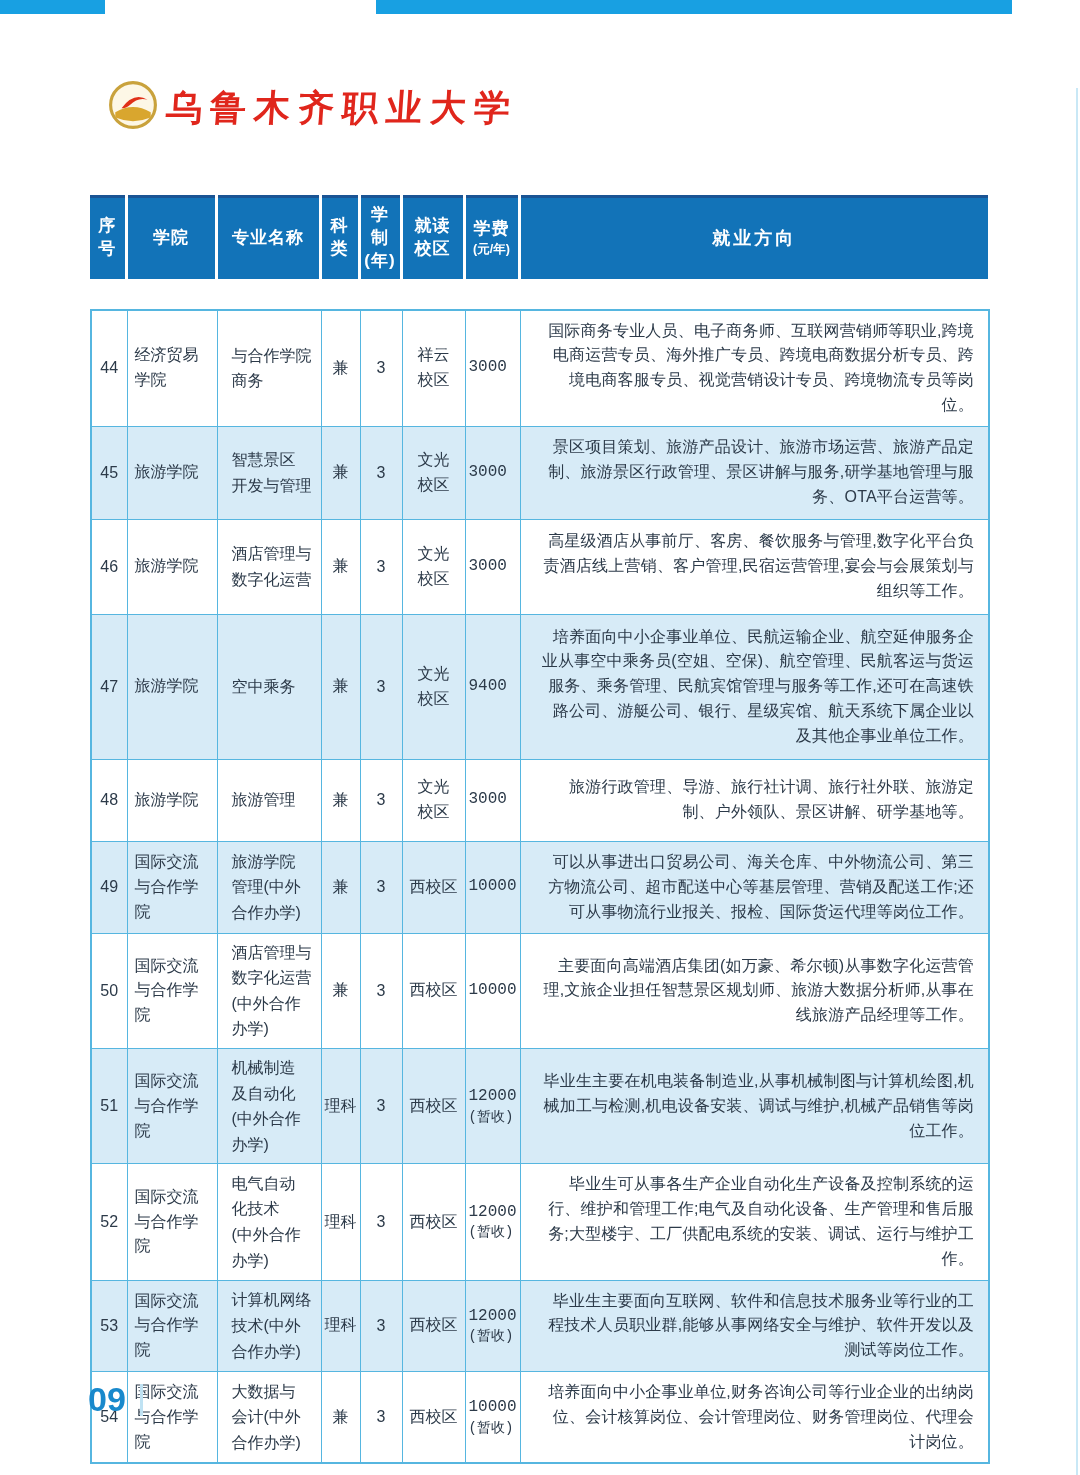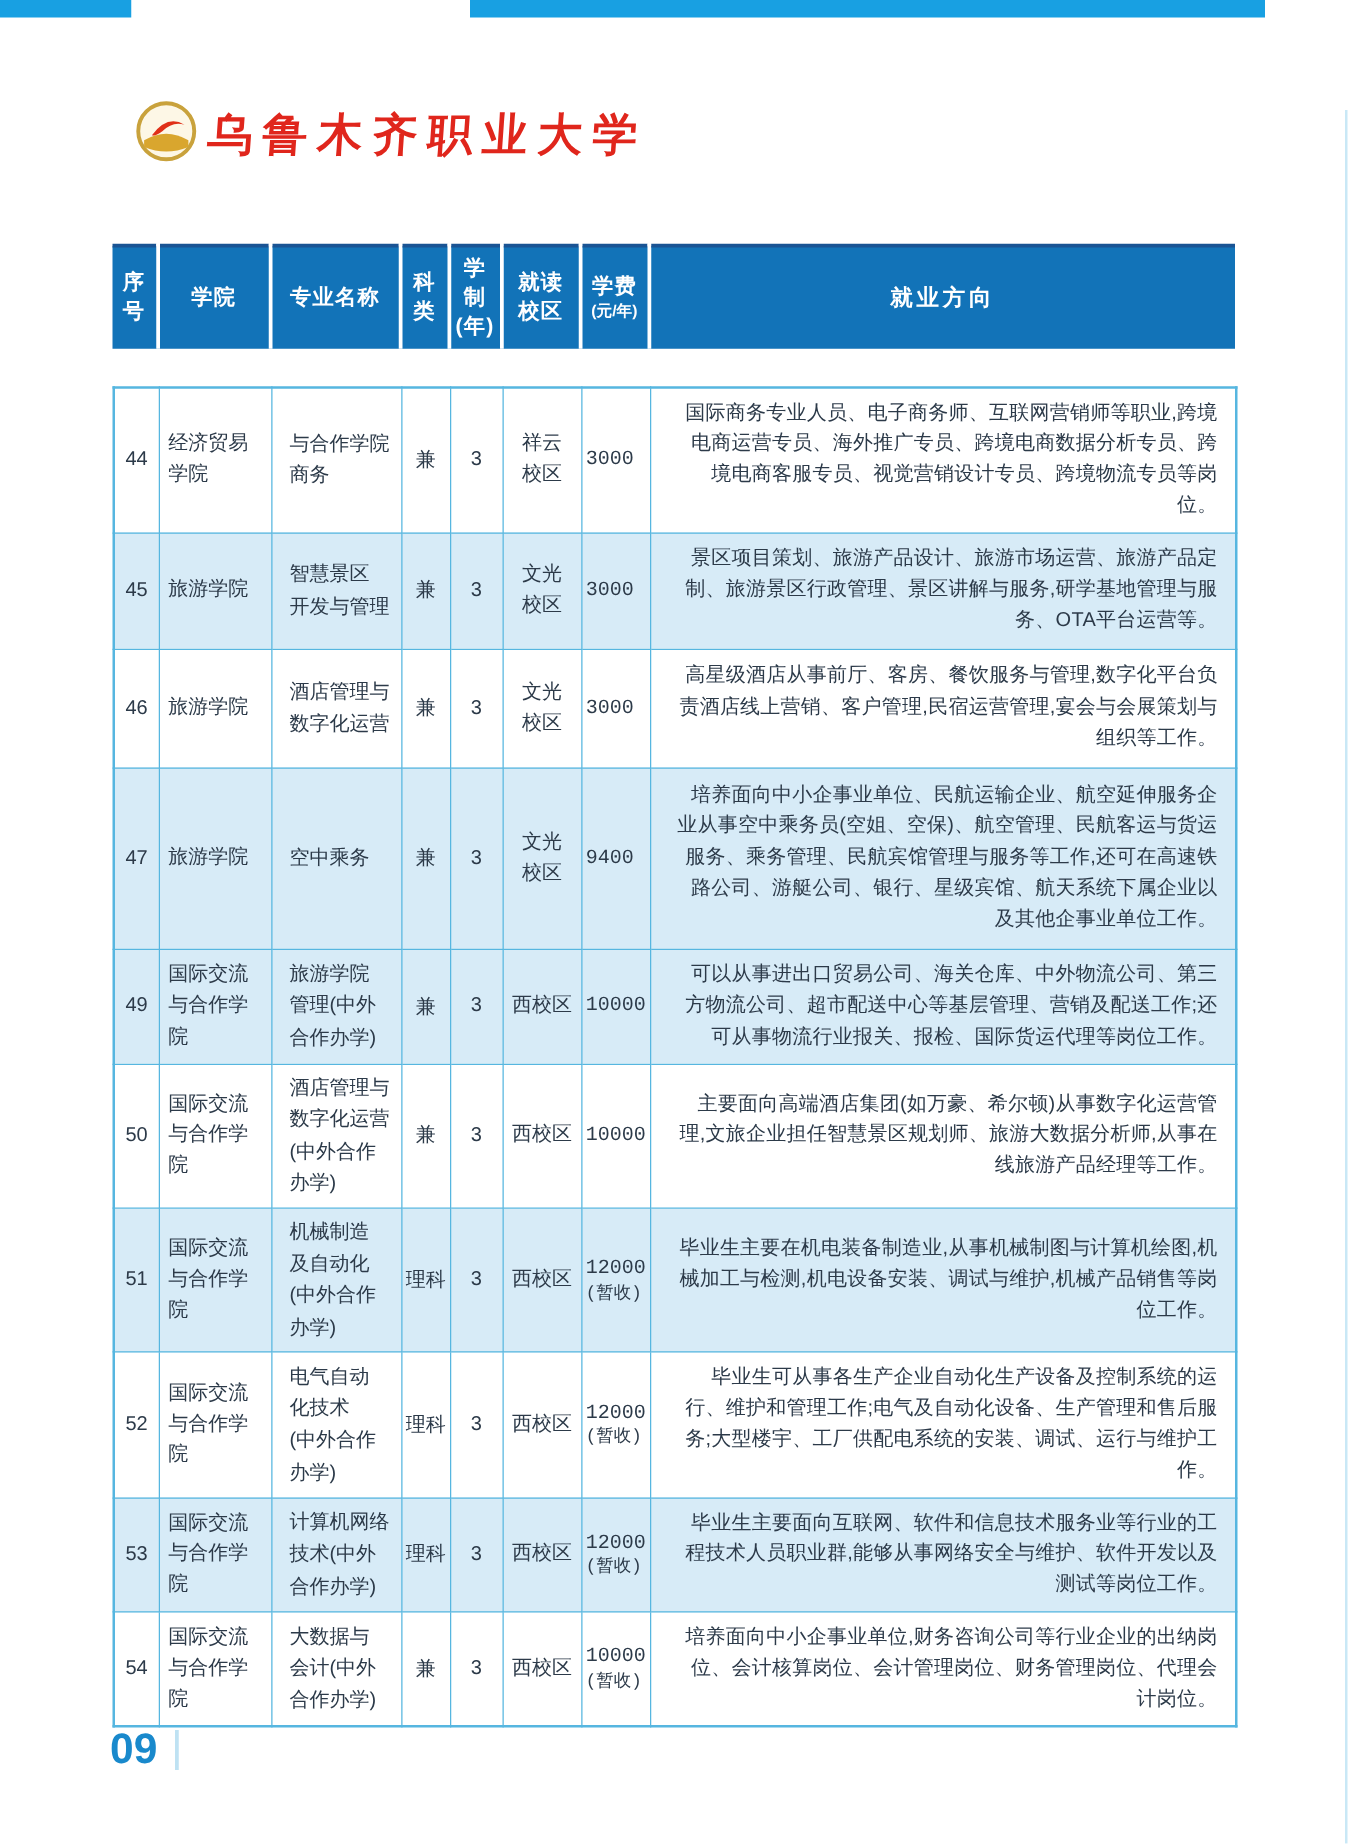--- a/index.html
+++ b/index.html
@@ -175,20 +175,31 @@
       <td class="c-no">47</td>
       <td class="c-college">旅游学院</td>
       <td class="c-major">空中乘务</td>
       <td class="c-cat">兼</td>
       <td class="c-years">3</td>
       <td class="c-campus">文光
 校区</td>
       <td class="c-tuition"><span>9400</span></td>
       <td class="c-jobs">培养面向中小企事业单位、民航运输企业、航空延伸服务企业从事空中乘务员(空姐、空保)、航空管理、民航客运与货运服务、乘务管理、民航宾馆管理与服务等工作,还可在高速铁路公司、游艇公司、银行、星级宾馆、航天系统下属企业以及其他企事业单位工作。</td>
     </tr>
+          <tr class="row" style="height: 82px;">
+      <td class="c-no">48</td>
+      <td class="c-college">旅游学院</td>
+      <td class="c-major">旅游管理</td>
+      <td class="c-cat">兼</td>
+      <td class="c-years">3</td>
+      <td class="c-campus">文光
+校区</td>
+      <td class="c-tuition"><span>3000</span></td>
+      <td class="c-jobs">旅游行政管理、导游、旅行社计调、旅行社外联、旅游定制、户外领队、景区讲解、研学基地等。</td>
+    </tr>
           <tr class="row alt" style="height: 92px;">
       <td class="c-no">49</td>
       <td class="c-college">国际交流
 与合作学院</td>
       <td class="c-major">旅游学院
 管理(中外
 合作办学)</td>
       <td class="c-cat">兼</td>
       <td class="c-years">3</td>
       <td class="c-campus">西校区</td>

